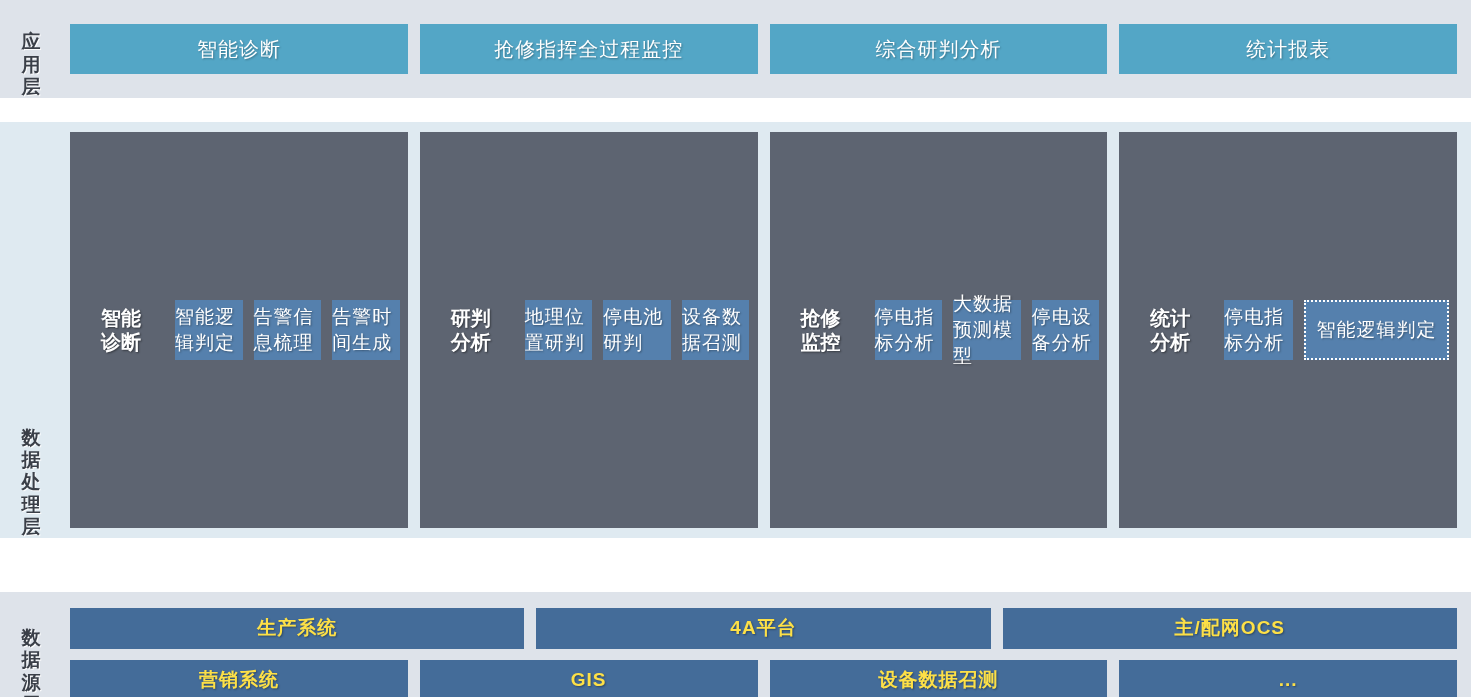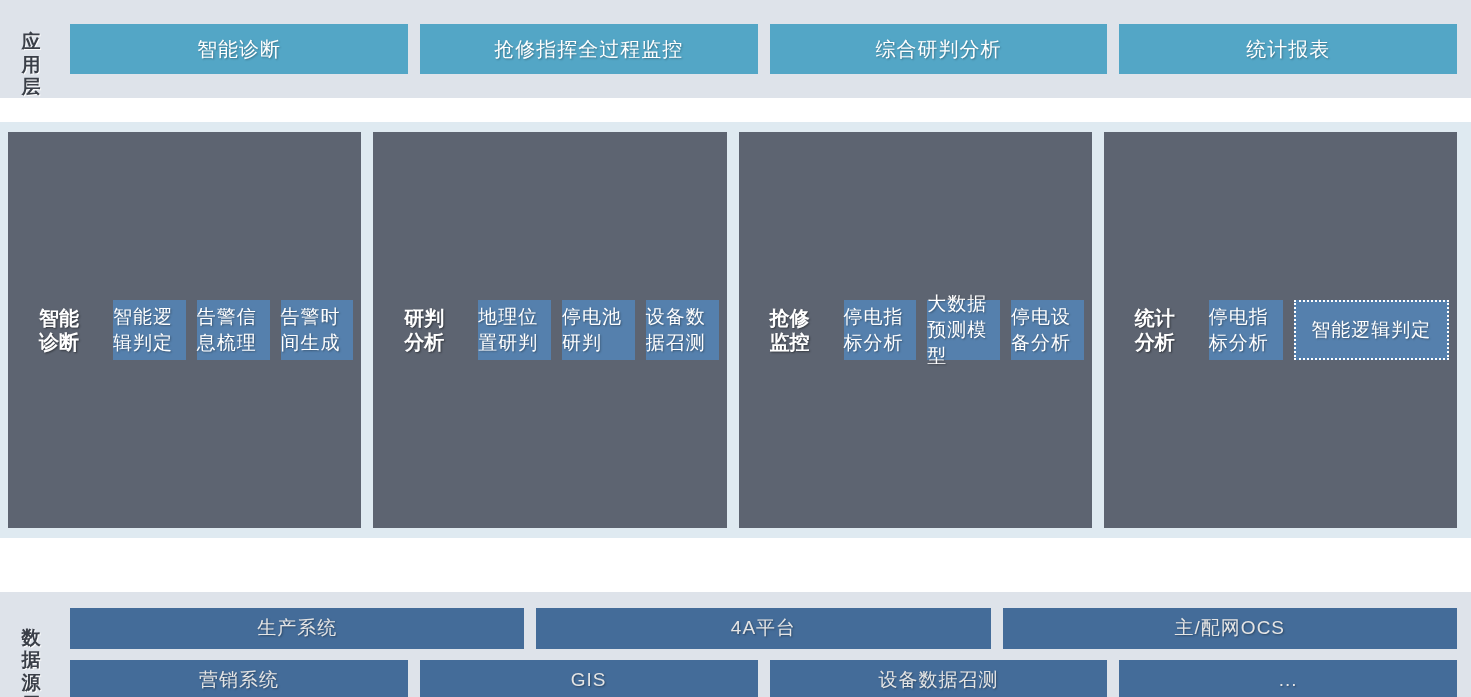--- a/index.html
+++ b/index.html
@@ -150,47 +150,51 @@
   }
   .src-row {
     display: flex;
     flex-direction: row;
     gap: 12px;
     height: 41px;
   }
   .src-box {
     flex: 1 1 0;
     background: #446c99;
-    color: #e5e5e5;
+    color: #fde047;
     display: flex;
     align-items: center;
     justify-content: center;
     font-size: 19px;
     letter-spacing: 1px;
     text-shadow: 1px 1px 2px rgba(0,0,0,0.35);
+    font-weight: bold;
   }
 </style>
 </head>
 <body>
 
 <div class="diagram">
 
   <div class="band band-app">
     <div class="side-label">
       <span>应用层</span>
     </div>
     <div class="app-row">
       <div class="app-box">智能诊断</div>
       <div class="app-box">抢修指挥全过程监控</div>
       <div class="app-box">综合研判分析</div>
       <div class="app-box">统计报表</div>
     </div>
   </div>
 
   <div class="band band-process">
+    <div class="side-label">
+      <span>数据处理层</span>
+    </div>
     <div class="proc-col">
 
       <div class="proc-row">
         <div class="proc-row-label">
           <div>智能</div>
           <div>诊断</div>
         </div>
         <div class="proc-items">
           <div class="proc-box">智能逻辑判定</div>
           <div class="proc-box">告警信息梳理</div>

